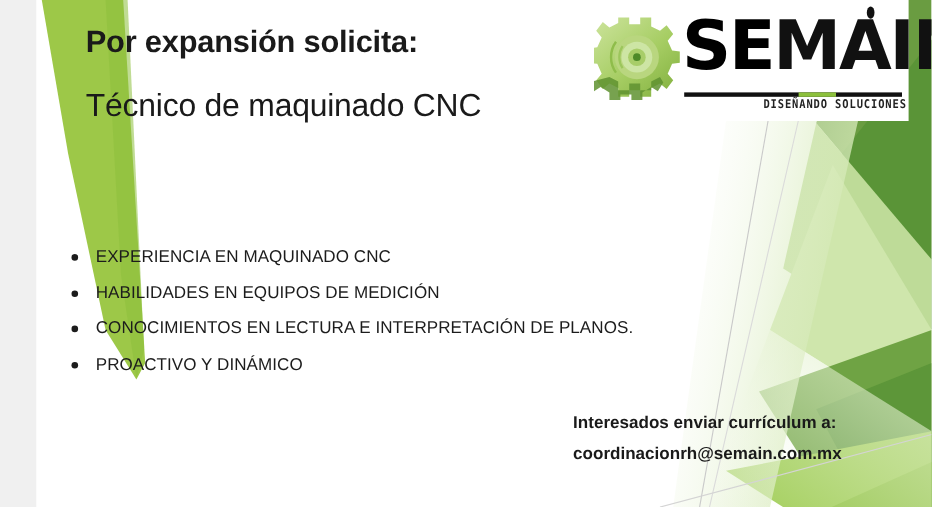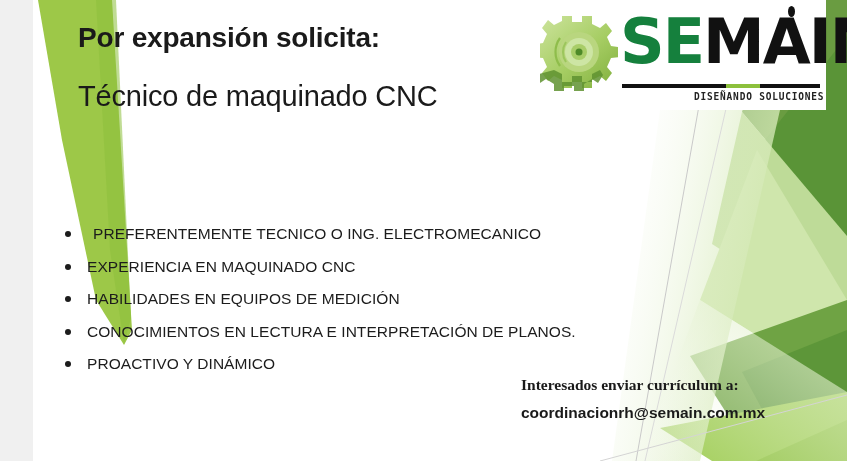--- a/index.html
+++ b/index.html
@@ -100,21 +100,20 @@
     display: inline-block;
   }
   .contact {
     position: absolute;
     left: 521px;
     top: 376px;
     font-size: 15.5px;
     font-weight: bold;
     color: #1a1a1a;
     white-space: nowrap;
-    font-family: Liberation Serif, serif;
   }
   .contact2 {
     position: absolute;
     left: 521px;
     top: 404px;
     font-size: 15.5px;
     font-weight: bold;
     color: #1a1a1a;
     white-space: nowrap;
   }
@@ -138,21 +137,21 @@
     position: absolute;
     left: 86px;
     top: 4px;
     font-size: 62px;
     font-weight: bold;
     line-height: 76px;
     letter-spacing: -2px;
     white-space: nowrap;
     font-family: "DejaVu Sans", sans-serif;
   }
-  .logo-se { color: #15803d; }
+  .logo-se { color: #000000; }
   .logo-main { color: #111111; }
   .logo-rule {
     position: absolute;
     left: 88px;
     top: 84px;
     width: 198px;
     height: 4px;
     background: #111111;
   }
   .logo-rule .seg {
@@ -261,24 +260,20 @@
       <div class="seg"></div>
     </div>
     <div class="logo-tag">DISEÑANDO SOLUCIONES</div>
   </div>
 
   <div id="content">
     <div class="headline1">Por expansión solicita:</div>
     <div class="headline2">Técnico de maquinado CNC</div>
 
     <ul class="req-list">
-      <li class="indented">
-        <span class="bullet"></span>
-        <span class="txt">PREFERENTEMENTE  TECNICO O  ING. ELECTROMECANICO</span>
-      </li>
       <li>
         <span class="bullet"></span>
         <span class="txt">EXPERIENCIA EN MAQUINADO CNC</span>
       </li>
       <li>
         <span class="bullet"></span>
         <span class="txt">HABILIDADES EN EQUIPOS DE MEDICIÓN</span>
       </li>
       <li>
         <span class="bullet"></span>

